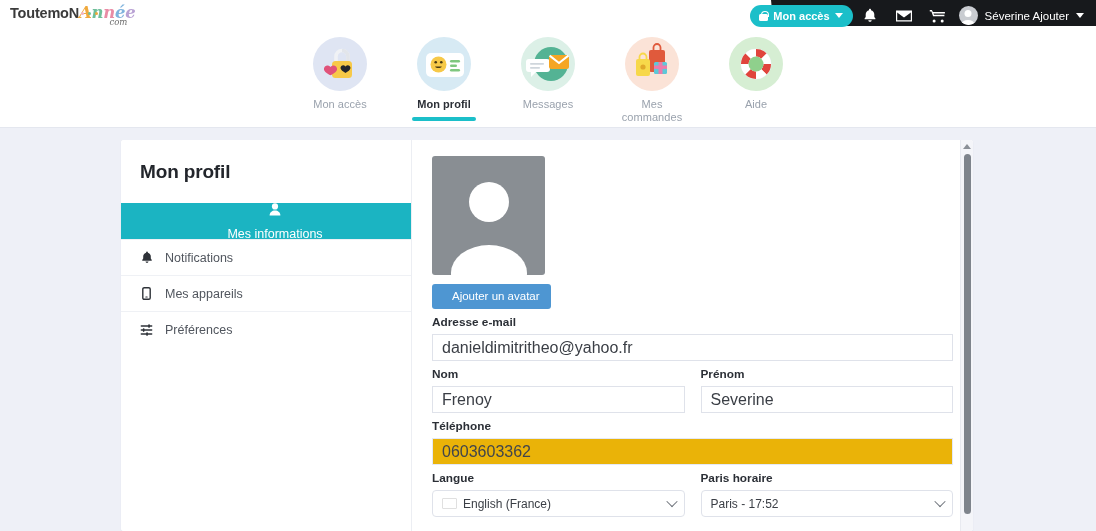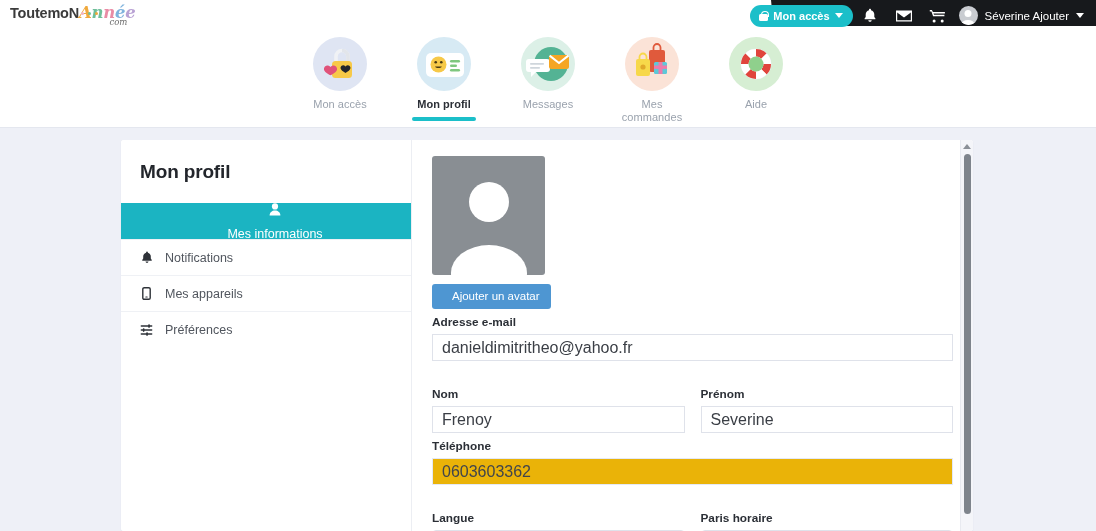--- a/index.html
+++ b/index.html
@@ -383,21 +383,21 @@
     outline: none;
   }
   .finput.muted {
     background: #eab308;
     border-color: #e4e9f6;
     color: #41454c;
   }
   .row2 {
     display: flex;
     gap: 16px;
-    margin-top: 26px;
+    margin-top: 6px;
   }
   .row2 > .col { flex: 1; min-width: 0; }
 
   .selwrap { position: relative; }
   .fselect {
     width: 100%;
     height: 27px;
     border: 1px solid #dfe2ea;
     border-radius: 4px;
     background: #ffffff;

